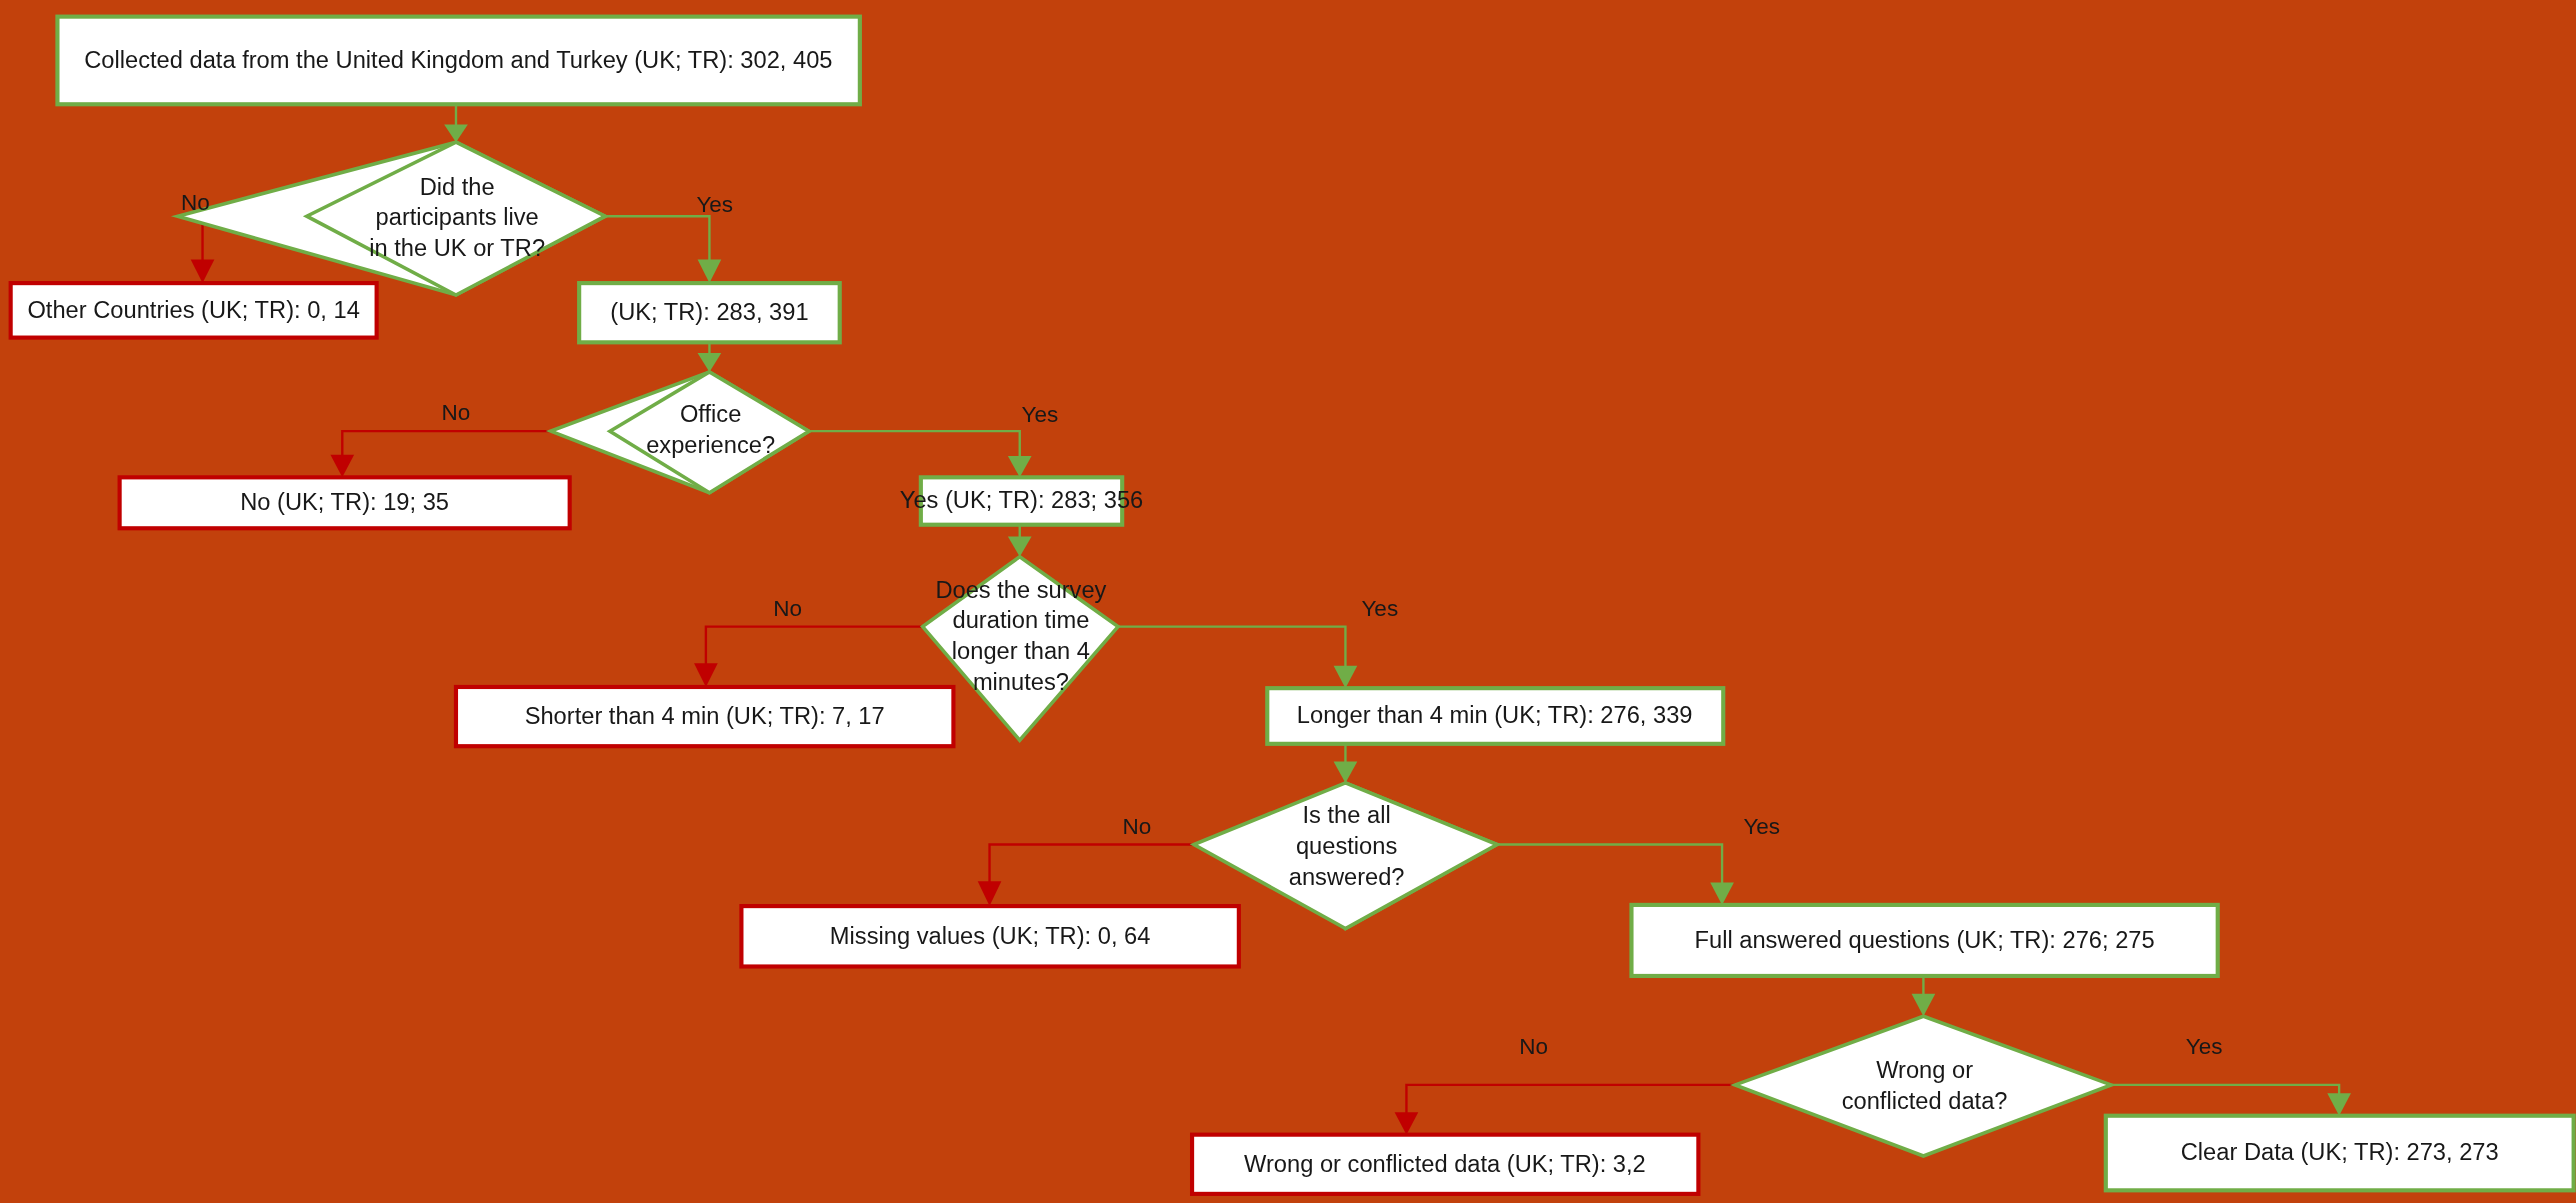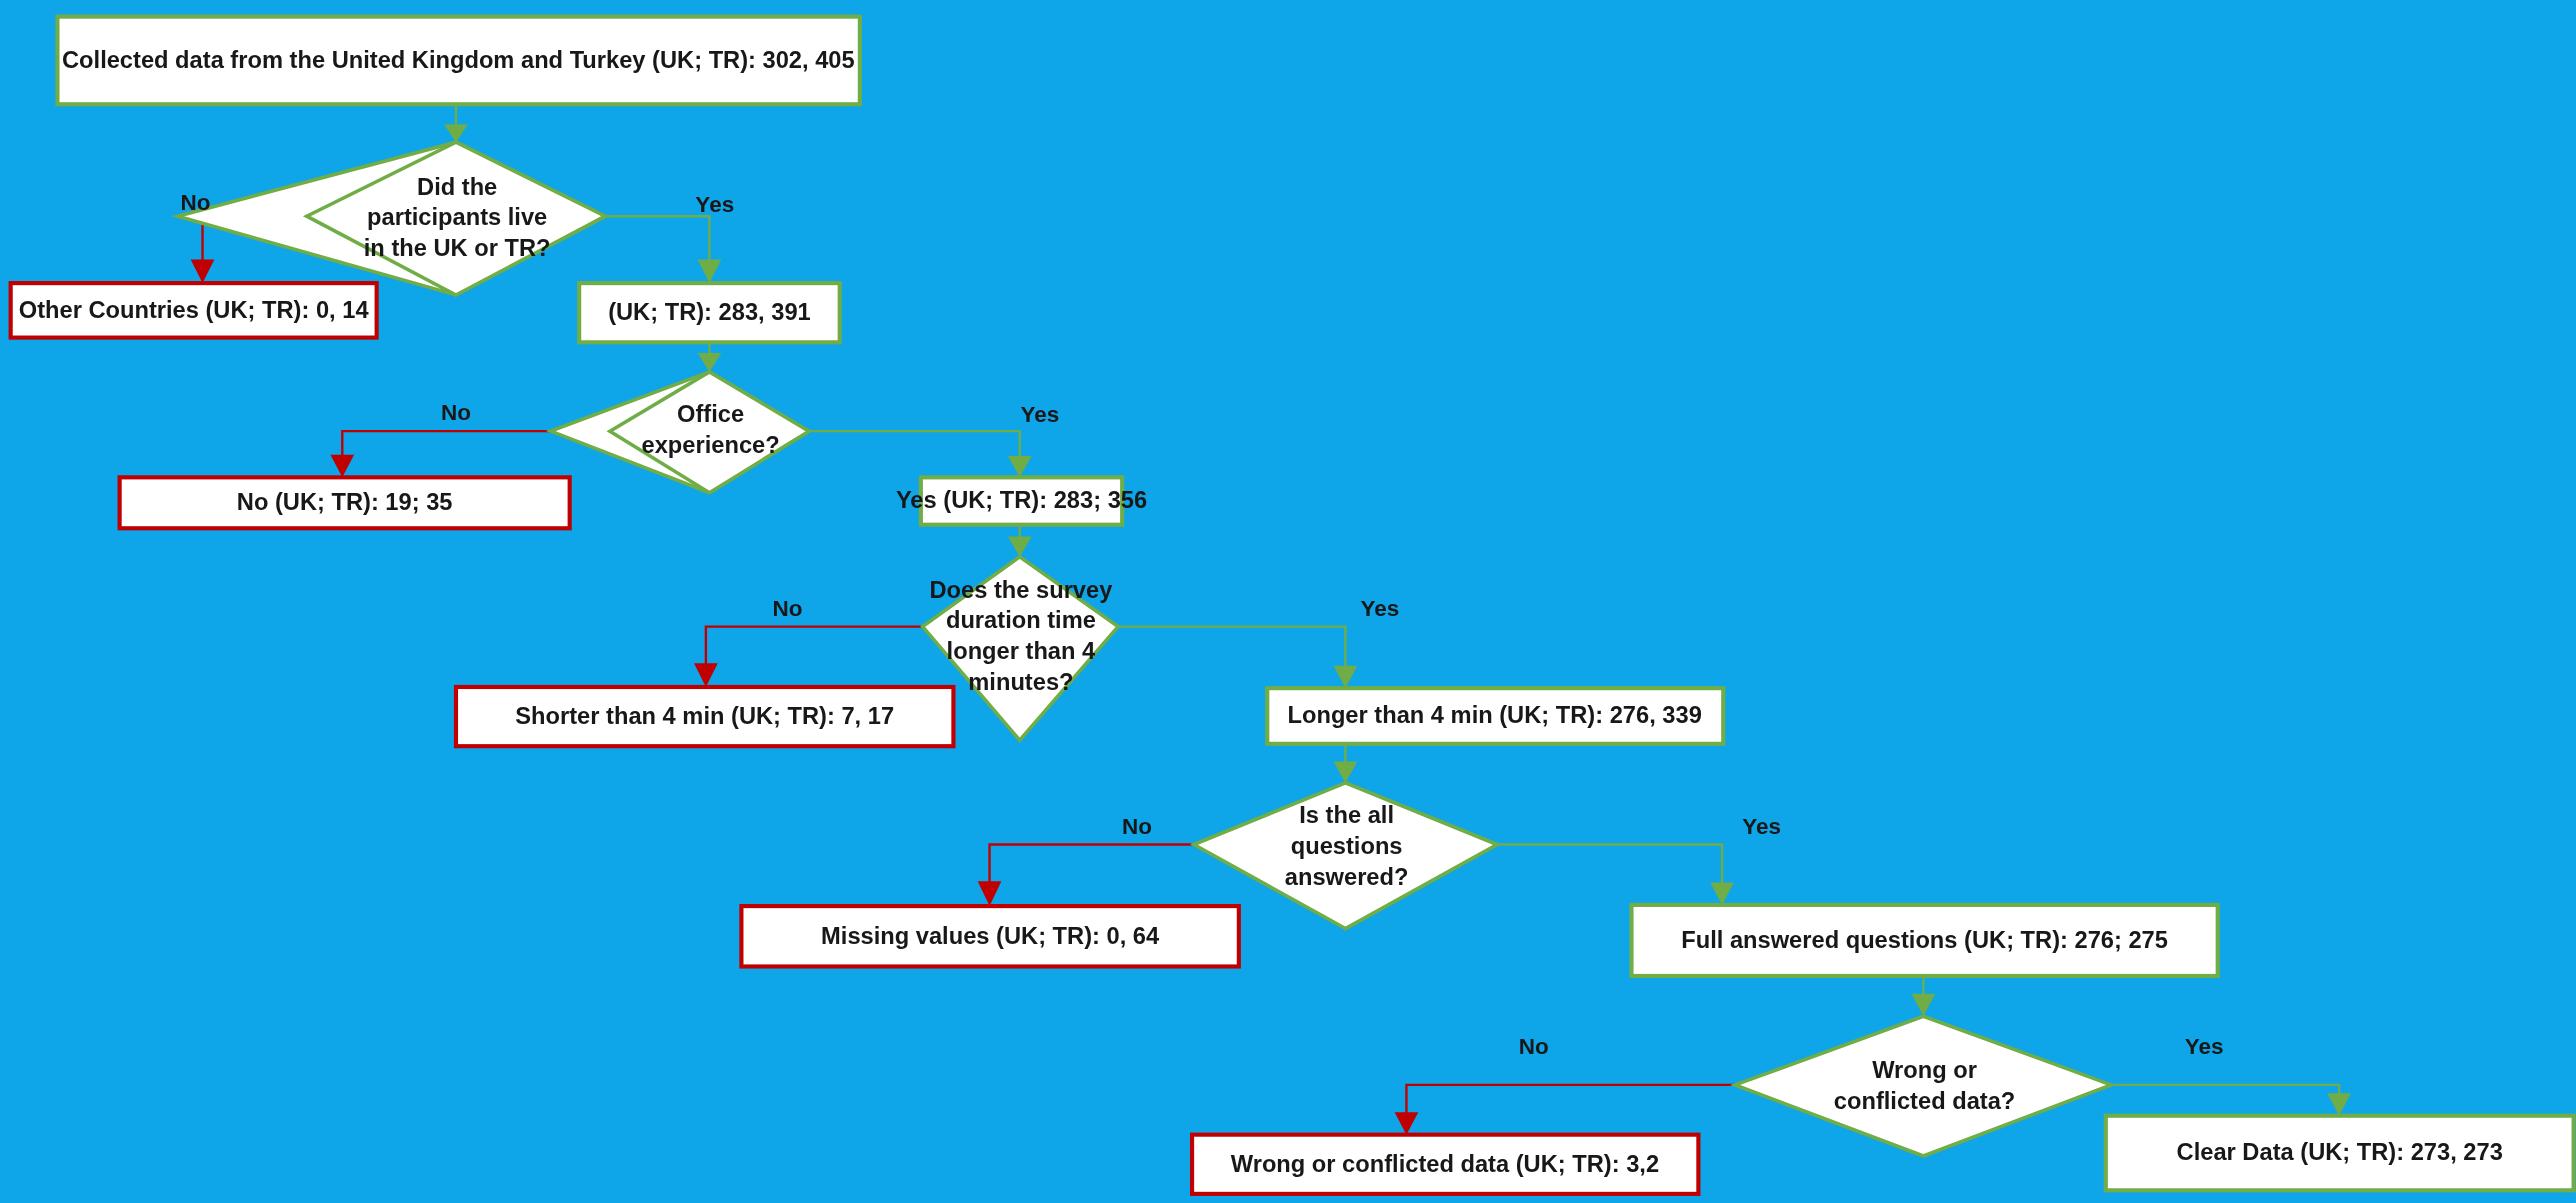--- a/index.html
+++ b/index.html
@@ -7,23 +7,22 @@
     padding: 0;
     background: #ffffff;
   }
   body {
     font-family: "Liberation Sans", sans-serif;
   }
   #flowchart-root {
     position: relative;
     width: 2576px;
     height: 1204px;
-    background: #0ea5e9;
+    background: #c2410c;
     overflow: hidden;
-    font-weight: bold;
   }
   svg.chart-svg {
     position: absolute;
     top: 0;
     left: 0;
     width: 2576px;
     height: 1204px;
     display: block;
   }
   .node-text {

